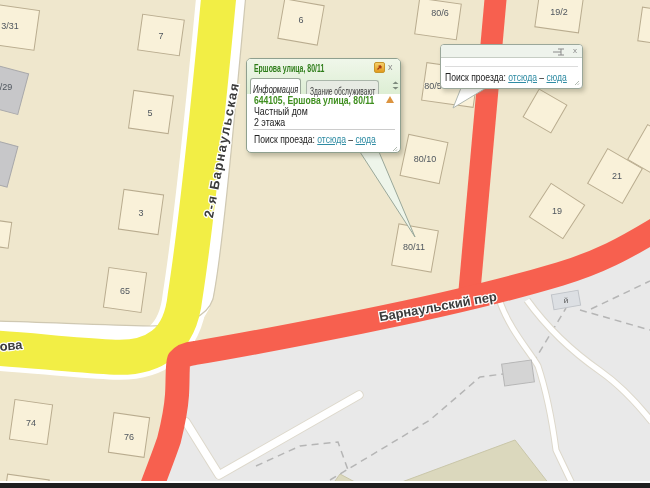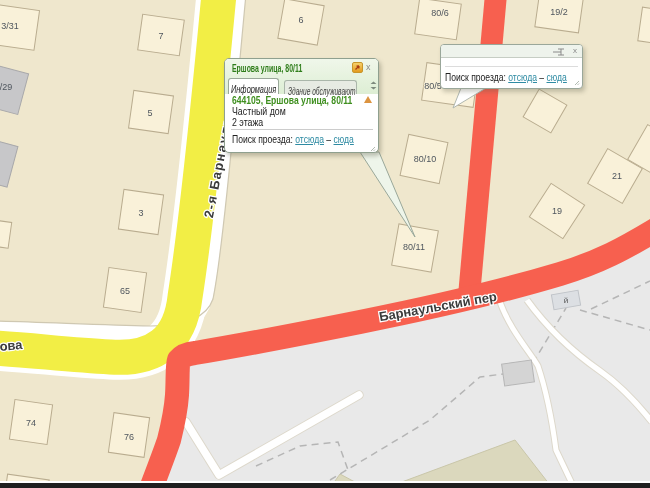--- a/index.html
+++ b/index.html
@@ -175,37 +175,37 @@
 
   <path d="M360,152 L379,152 L415,237 Z" fill="#eef5ea" stroke="#9aa89a" stroke-width="1"></path>
 
   <path d="M461,88 L486,88 L453,108 Z" fill="#ffffff" stroke="#b0b8b0" stroke-width="1"></path>
 
   <rect x="0" y="481" width="650" height="2.2" fill="#ffffff"></rect>
 
   <rect x="0" y="483" width="650" height="5" fill="#1f1f1f"></rect>
 </svg>
 
-<div style="position:absolute;left:224px;top:58px;width:153px;height:93px;background:#ffffff;border:1px solid #8fa08f;border-radius:5px;box-shadow:2px 3px 4px rgba(90,90,70,0.35);text-align:right;">
+<div style="position:absolute;left:246px;top:58px;width:153px;height:93px;background:#ffffff;border:1px solid #8fa08f;border-radius:5px;box-shadow:2px 3px 4px rgba(90,90,70,0.35);text-align:right;">
 
   <div style="position:absolute;left:0;top:0;width:100%;height:35px;background:linear-gradient(#f0f7ea,#ddeed4);border-radius:4px 4px 0 0;"></div>
 
   <div style="position:absolute;left:7px;top:3px;font-size:11px;font-weight:bold;color:#2e7d1a;white-space:nowrap;transform:scaleX(0.63);transform-origin:0 0;">Ершова улица, 80/11</div>
 
   <div style="position:absolute;left:127px;top:3px;width:9px;height:9px;background:linear-gradient(#f6d06a,#e29a1e);border:1px solid #c8962a;border-radius:2px;">
     <svg width="9" height="9" viewBox="0 0 9 9" style="position:absolute;left:0;top:0;">
           <path d="M2.5,6.5 L6,3 M6,3 L3.5,3.2 M6,3 L5.8,5.5" stroke="#a83a10" stroke-width="1.3" fill="none"></path>
         </svg>
   </div>
 
   <div style="position:absolute;left:141px;top:3px;font-size:9px;color:#8a8a8a;">х</div>
 
   <div style="position:absolute;left:3px;top:19px;width:49px;height:15px;background:#ffffff;border:1px solid #9aa89a;border-bottom:none;border-radius:3px 3px 0 0;z-index:2;font-style:italic;"><span style="display:inline-block;font-size:10px;color:#222;white-space:nowrap;transform:scaleX(0.74);transform-origin:0 0;margin:1px 0 0 2px;">Информация</span></div>
 
-  <div style="position:absolute;left:59px;top:21px;width:71px;height:13px;background:#e7ebe3;border:1px solid #aab6aa;border-bottom:none;border-radius:3px 3px 0 0;font-style:italic;"><span style="display:inline-block;font-size:10px;color:#444;white-space:nowrap;transform:scaleX(0.66);transform-origin:0 0;margin:1px 0 0 3px;">Здание обслуживают</span></div>
+  <div style="position:absolute;left:59px;top:21px;width:71px;height:13px;background:#e7ebe3;border:1px solid #aab6aa;border-bottom:none;border-radius:3px 3px 0 0;"><span style="display:inline-block;font-size:10px;color:#444;white-space:nowrap;transform:scaleX(0.66);transform-origin:0 0;margin:1px 0 0 3px;">Здание обслуживают</span></div>
 
   <svg width="7" height="9" viewBox="0 0 7 9" style="position:absolute;left:145px;top:22px;">
         <path d="M0.5,3 L3.5,0.5 L6.5,3 Z M0.5,6 L3.5,8.5 L6.5,6 Z" fill="#7d8a7d"></path>
       </svg>
 
   <div style="position:absolute;left:7px;top:35px;font-size:11px;font-weight:bold;color:#3f8f1f;white-space:nowrap;transform:scaleX(0.78);transform-origin:0 0;">644105, Ершова улица, 80/11</div>
 
   <div style="position:absolute;left:139px;top:37px;width:0;height:0;border-left:4.5px solid transparent;border-right:4.5px solid transparent;border-bottom:7px solid #dc9440;"></div>
 
   <div style="position:absolute;left:7px;top:46px;font-size:11px;color:#222;white-space:nowrap;transform:scaleX(0.80);transform-origin:0 0;">Частный дом</div>

